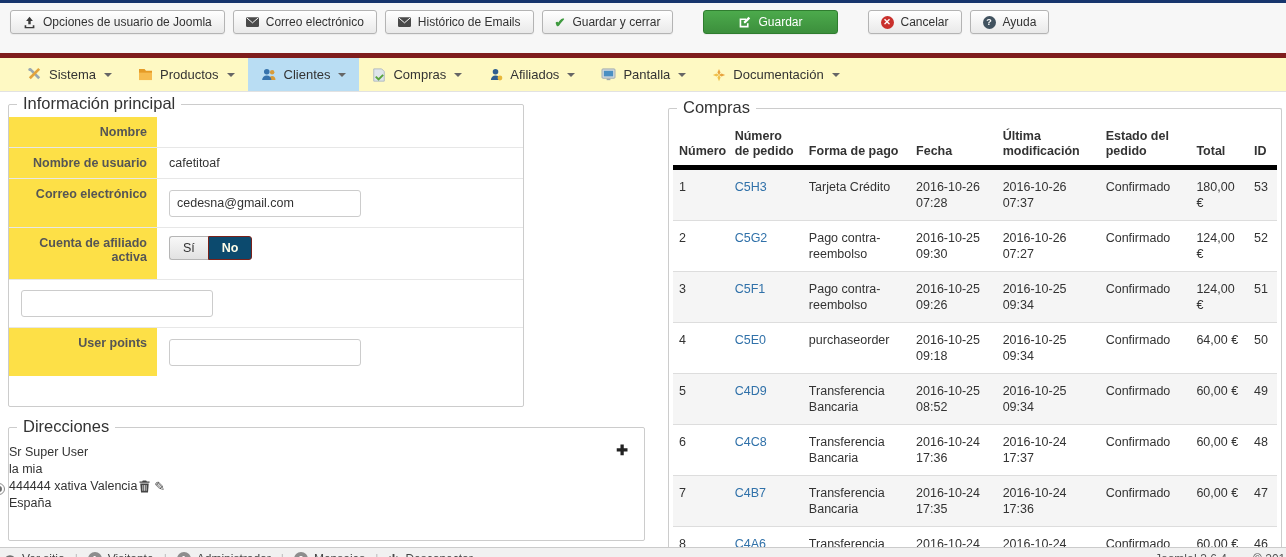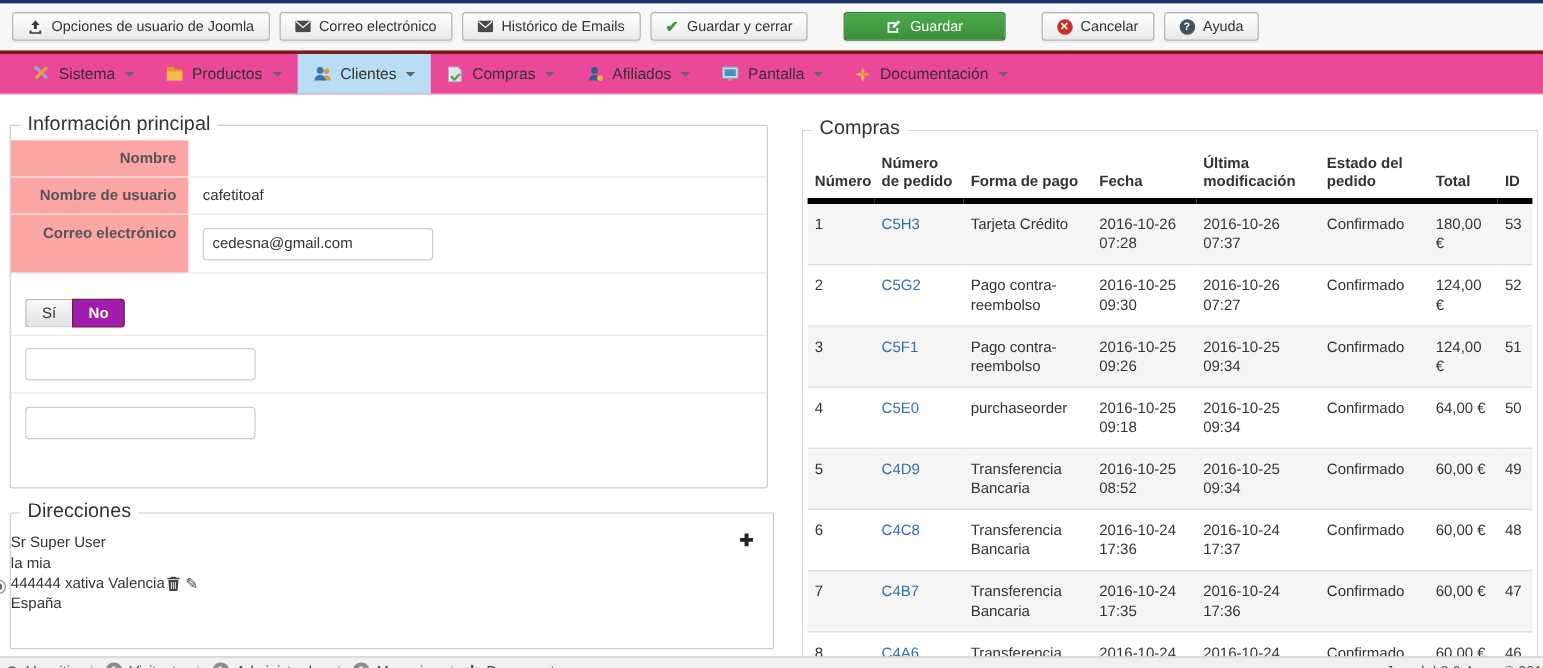--- a/index.html
+++ b/index.html
@@ -4,22 +4,22 @@
 <style>
   * { box-sizing: border-box; }
   html,body { margin:0; padding:0; }
   body {
     width:1286px; height:557px; overflow:hidden; position:relative;
     font-family:"Liberation Sans", sans-serif; background:#fff; color:#333;
   }
   
   .topline { height:3px; background:#17356d; }
   .toolbar {
-    background:#f7f7f7; border-bottom:3px solid #7f1d1d;
-    padding:7px 10px 8px 10px; display:flex; align-items:center; gap:8px;
+    background:#f7f7f7; border-bottom:5px solid #7f1d1d;
+    padding:7px 10px 19px 10px; display:flex; align-items:center; gap:8px;
   }
   .btn {
     display:inline-flex; align-items:center; gap:7px;
     background:linear-gradient(#ffffff,#e9e9e9);
     border:1px solid #b4b4b4; border-radius:3px;
     padding:4px 12px; font-size:12px; color:#333; cursor:pointer;
     box-shadow:0 1px 1px rgba(0,0,0,.05); white-space:nowrap;
   }
   .btn-success {
     background:linear-gradient(#4caa4c,#3c8f3c);
@@ -29,21 +29,21 @@
   .glyph { font-size:13px; line-height:13px; }
   .circle-ico {
     width:13px; height:13px; border-radius:50%を; border-radius:50%;
     display:inline-flex; align-items:center; justify-content:center;
     color:#fff; font-size:9px; font-weight:bold; line-height:1;
   }
   .cancel-bg { background:#c9302c; }
   .help-bg { background:#41525f; }
   
   .menubar {
-    background:#ec4899; border-bottom:1px solid #e2e2e2;
+    background:#fef9c3; border-bottom:1px solid #e2e2e2;
     display:flex; align-items:stretch; height:34px; padding-left:14px;
   }
   .menu-item {
     display:flex; align-items:center; gap:7px; padding:0 13px;
     font-size:13px; color:#333; cursor:pointer; white-space:nowrap;
   }
   .menu-item.active { background:#b9ddf3; }
   .caret {
     width:0; height:0; border-left:4px solid transparent;
     border-right:4px solid transparent; border-top:4px solid #666;
@@ -53,38 +53,38 @@
   .fieldset {
     position:absolute; border:1px solid #ccc; border-radius:2px; background:#fff;
   }
   .legend {
     position:absolute; top:-11px; left:8px; background:#fff; padding:0 6px;
     font-size:16.5px; color:#333; white-space:nowrap;
   }
   
   .info-row { display:flex; border-bottom:1px solid #e7e7e7; align-items:stretch; }
   .info-label {
-    width:148px; background:#fca5a5; padding:8px 10px; text-align:right;
+    width:148px; background:#fde047; padding:8px 10px; text-align:right;
     font-weight:bold; font-size:12.5px; color:#555; flex:none;
   }
   .info-value { flex:1; padding:6px 12px; font-size:12.5px; display:flex; align-items:center; }
   .text-input {
     width:192px; height:27px; border:1px solid #ccc; border-radius:3px;
     padding:3px 7px; font-size:12.5px; font-family:"Liberation Sans",sans-serif; color:#333;
   }
   .toggle { display:inline-flex; }
   .toggle-btn {
     padding:4px 13px; font-size:12.5px; border:1px solid #b5b5b5; cursor:pointer;
   }
   .toggle-yes {
     background:linear-gradient(#f8f8f8,#e2e2e2); color:#333;
     border-radius:3px 0 0 3px; border-right:none;
   }
   .toggle-no {
-    background:#a21caf; color:#fffde8; font-weight:bold;
+    background:#0c4a6e; color:#fffde8; font-weight:bold;
     border-color:#7a211a; border-radius:0 3px 3px 0;
   }
   
   .addr-block { padding-top:16px; position:relative; font-size:12.5px; }
   .addr-line { line-height:17px; color:#333; }
   .radio {
     position:absolute; left:-16px; top:55px; width:12px; height:12px;
     border:1px solid #8a8a8a; border-radius:50%; background:#fdfdfd;
     display:flex; align-items:center; justify-content:center; cursor:pointer;
   }
@@ -225,50 +225,52 @@
           <path d="M8 1l1.8 4.2L8 8 6.2 5.2z" fill="#e8a33d"></path>
           <path d="M8 15l-1.8-4.2L8 8l1.8 2.8z" fill="#f0c14b"></path>
           <path d="M1 8l4.2-1.8L8 8l-2.8 1.8z" fill="#f0c14b"></path>
           <path d="M15 8l-4.2 1.8L8 8l2.8-1.8z" fill="#e8a33d"></path>
         </svg></span>
     <span>Documentación</span>
     <span class="caret"></span>
   </div>
 </div>
 
-<div class="fieldset" style="left:8px; top:104px; width:632px; padding:12px 0 30px 0;">
+<div class="fieldset" style="left:8px; top:104px; width:516px; padding:12px 0 30px 0;">
   <span class="legend">Información principal</span>
 
   <div class="info-row">
     <div class="info-label">Nombre</div>
   </div>
   <div class="info-row">
     <div class="info-label">Nombre de usuario</div>
     <div class="info-value">cafetitoaf</div>
   </div>
   <div class="info-row" style="min-height:49px;">
     <div class="info-label">Correo electrónico</div>
     <div class="info-value">
       <input class="text-input" type="text" value="cedesna@gmail.com" style="">
     </div>
   </div>
   <div class="info-row" style="min-height:52px;">
-    <div class="info-value" style="align-items:flex-end; padding-top:8px;">
+    <div class="info-label">Cuenta de afiliado activa</div>
+    <div class="info-value" style="align-items:flex-start; padding-top:8px;">
       <span class="toggle">
         <span class="toggle-btn toggle-yes">Sí</span>
         <span class="toggle-btn toggle-no">No</span>
       </span>
     </div>
   </div>
   <div class="info-row" style="min-height:48px;">
     <div class="info-value">
       <input class="text-input" type="text" value="" style="">
     </div>
   </div>
   <div class="info-row" style="min-height:48px; border-bottom:none;">
+    <div class="info-label">User points</div>
     <div class="info-value">
       <input class="text-input" type="text" value="" style="">
     </div>
   </div>
 </div>
 
 <div class="fieldset" style="left:8px; top:427px; width:637px; height:114px;">
   <span class="legend">Direcciones</span>
   <span class="plus-btn">✚</span>
   <div class="addr-block">

